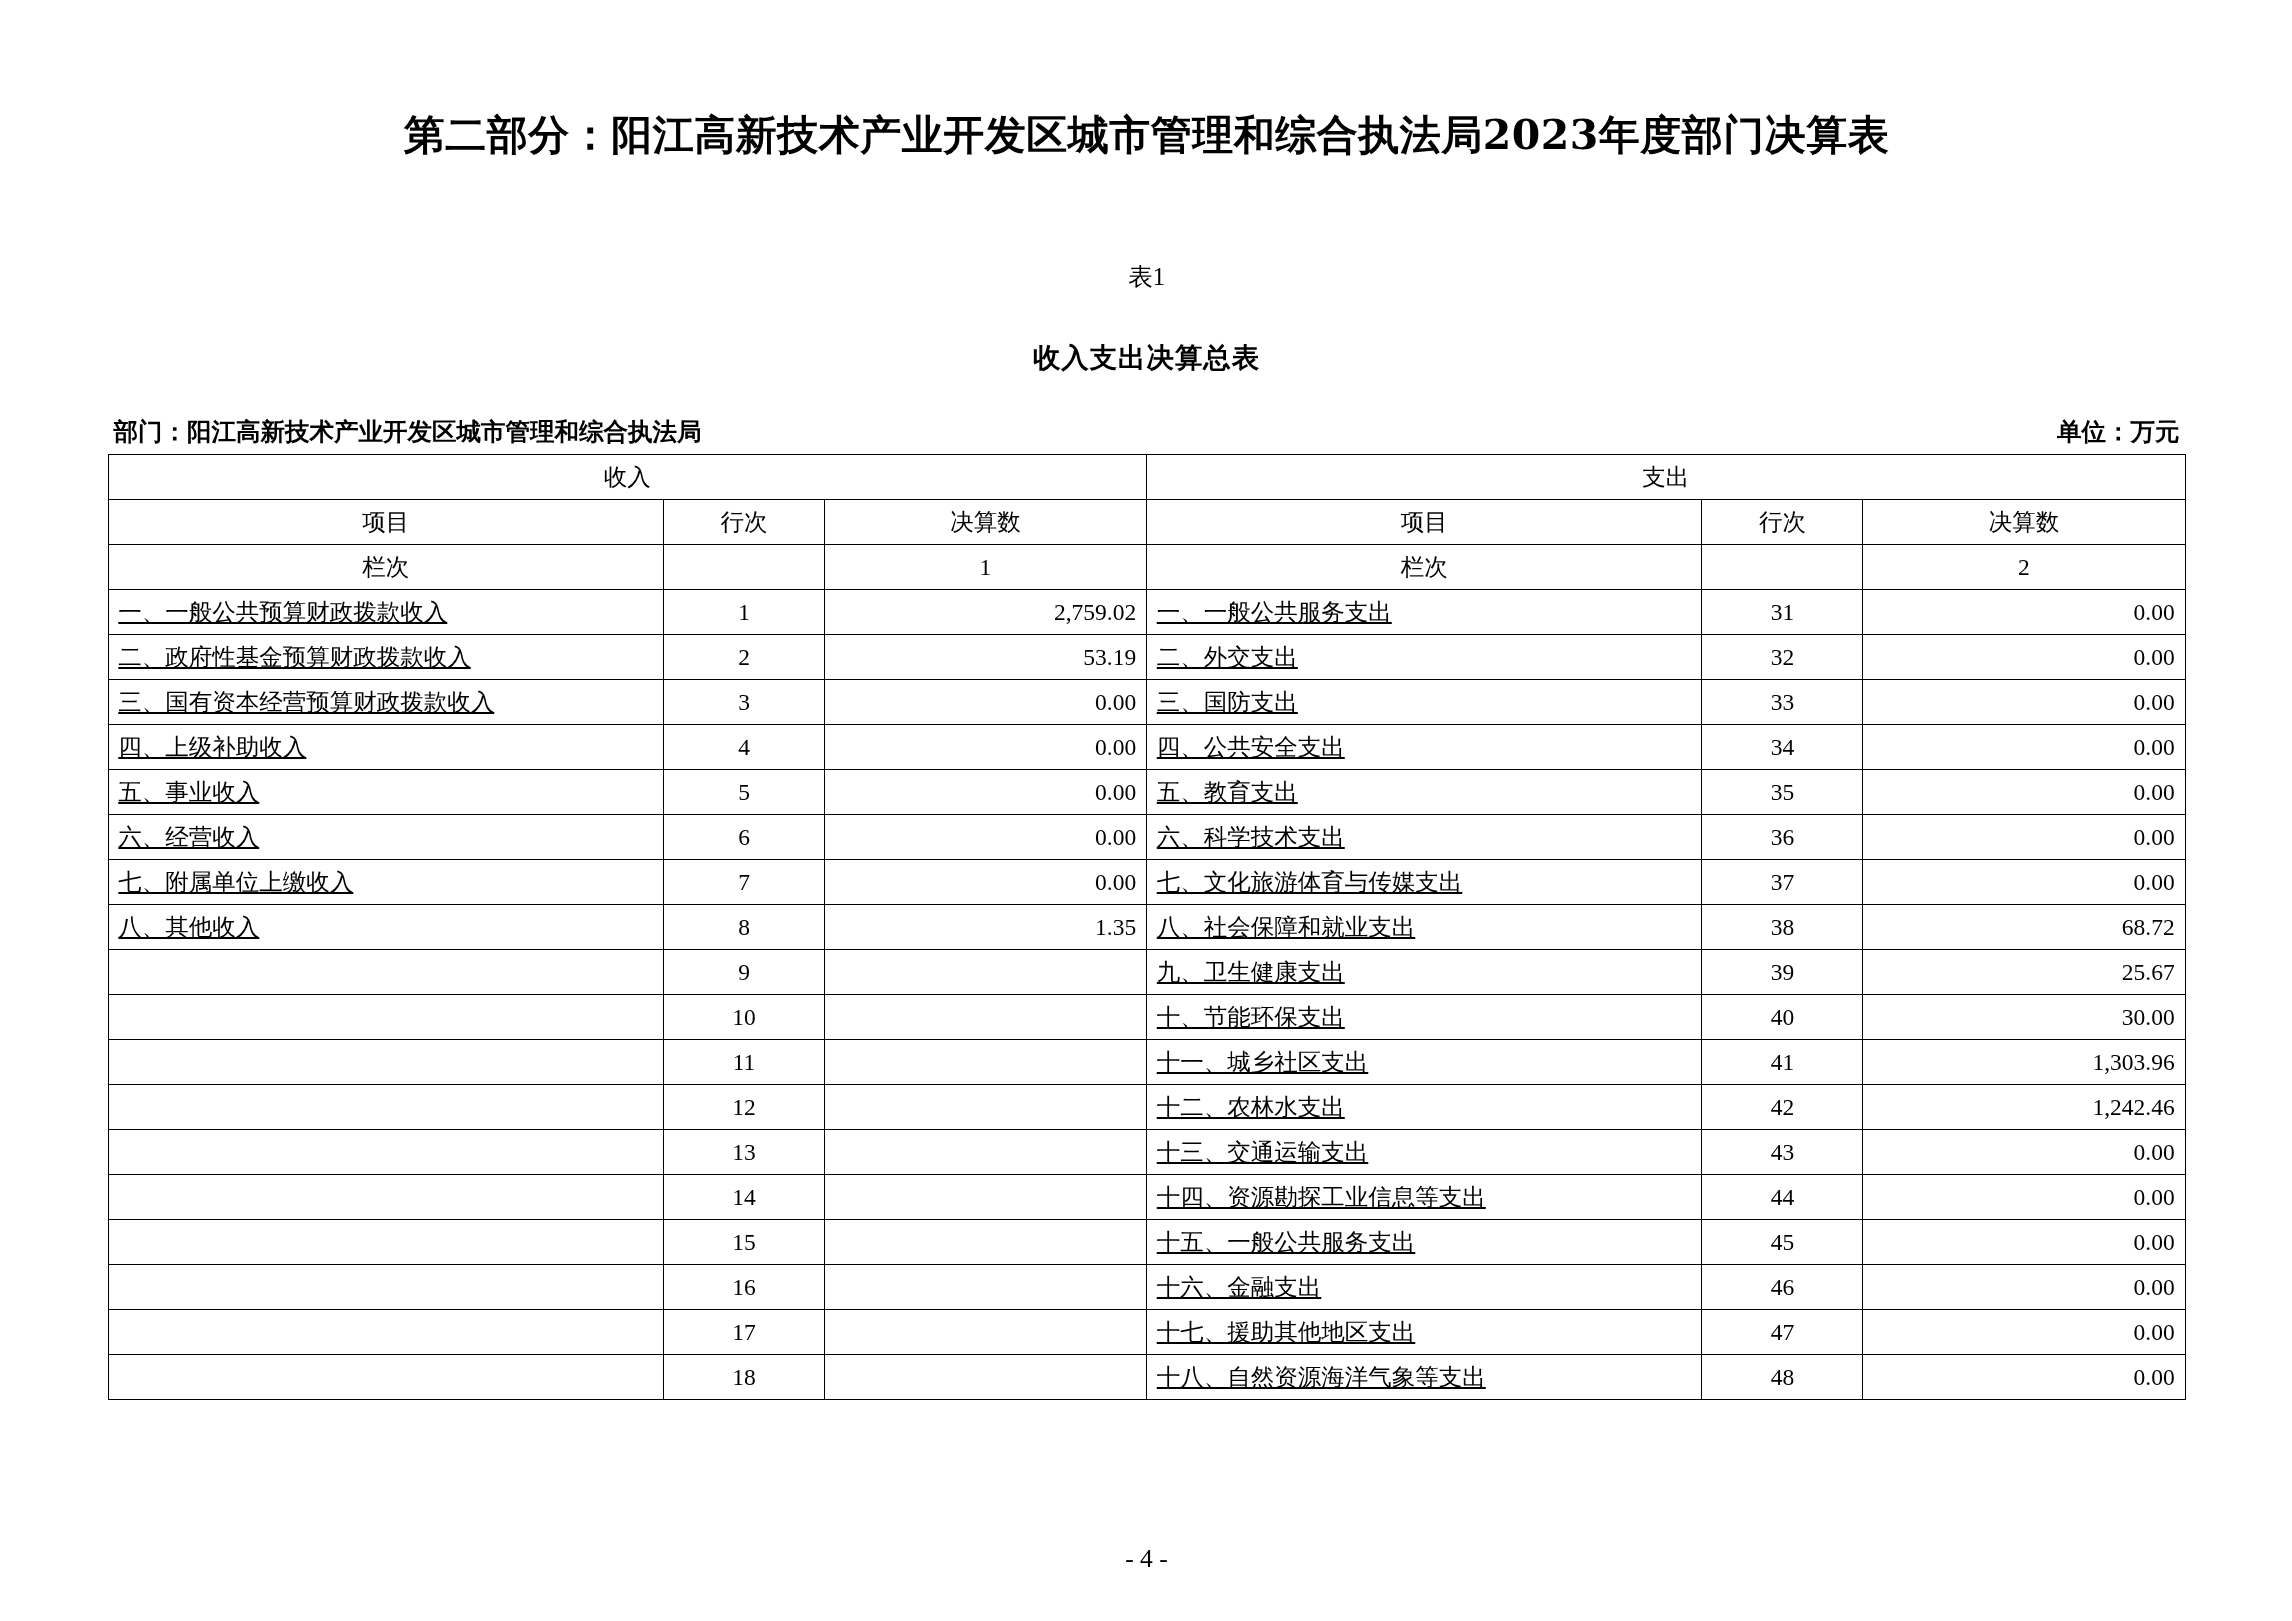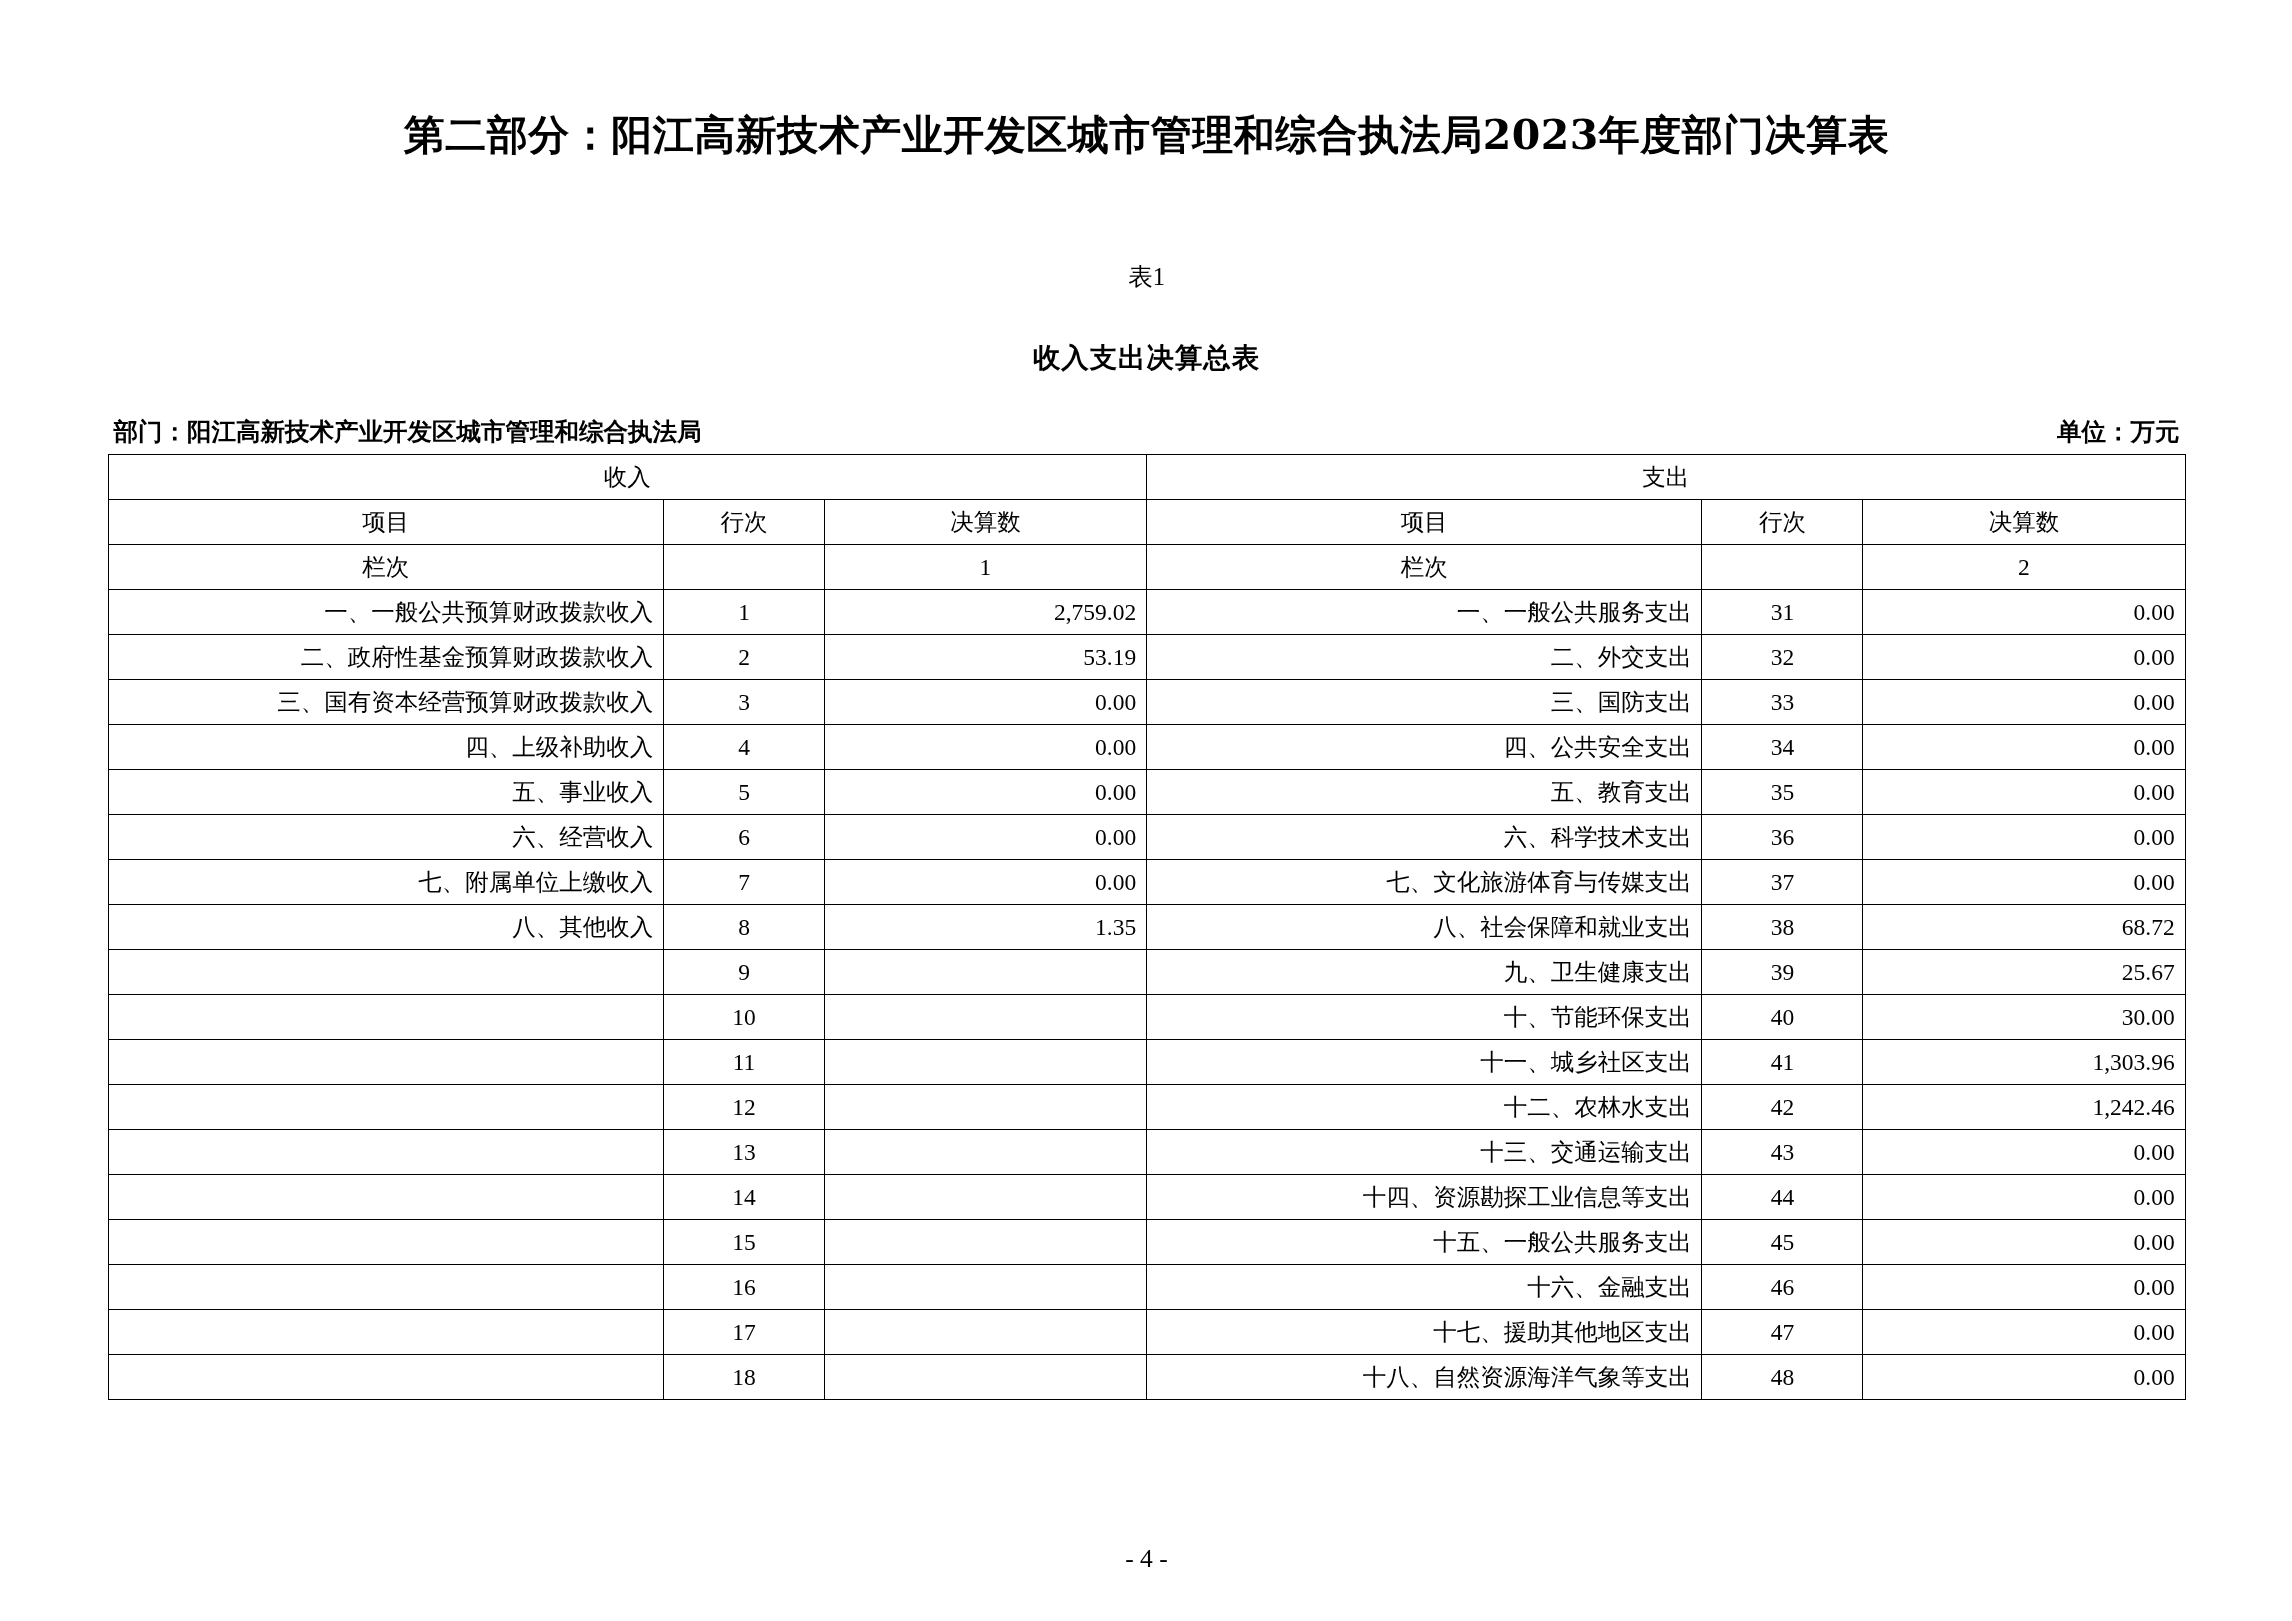--- a/index.html
+++ b/index.html
@@ -80,21 +80,21 @@
     overflow: hidden;
     white-space: nowrap;
   }
   .c-head {
     text-align: center;
   }
   .col-item { width: 490px; }
   .col-line { width: 142px; }
   .col-num  { width: 284px; }
 
-  .t-left { text-align: right; padding-left: 19.6px; }
+  .t-left { text-align: left; padding-left: 19.6px; text-decoration: underline; }
   .t-center { text-align: center; }
   .t-right { text-align: right; padding-right: 17.6px; }
 
   .page-number {
     position: absolute;
     bottom: 47px;
     left: 0;
     width: 100%;
     text-align: center;
     font-size: 25.5px;

